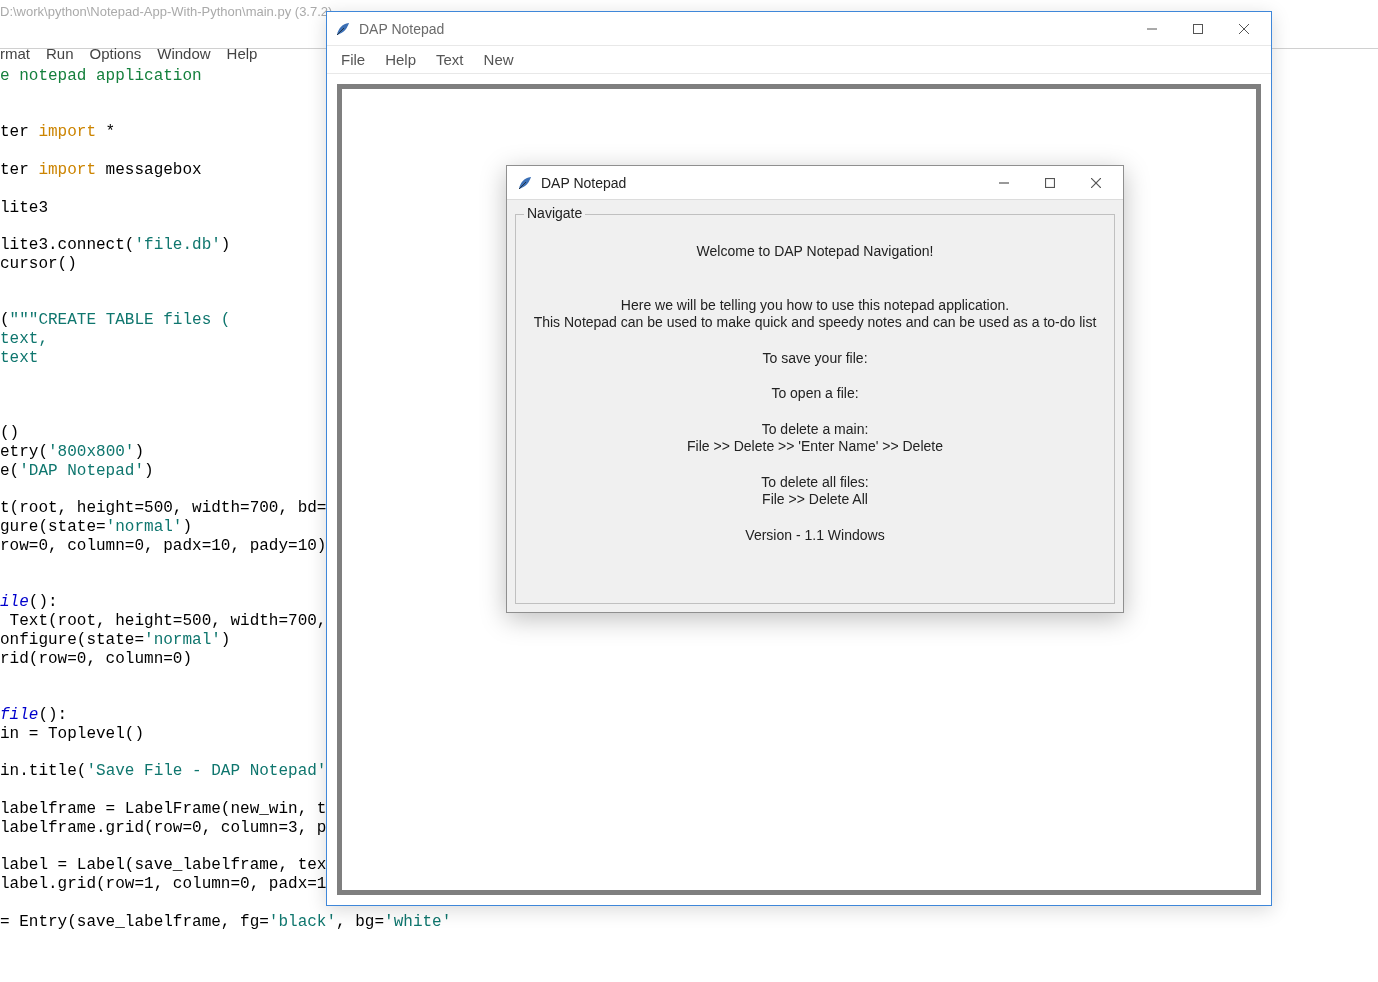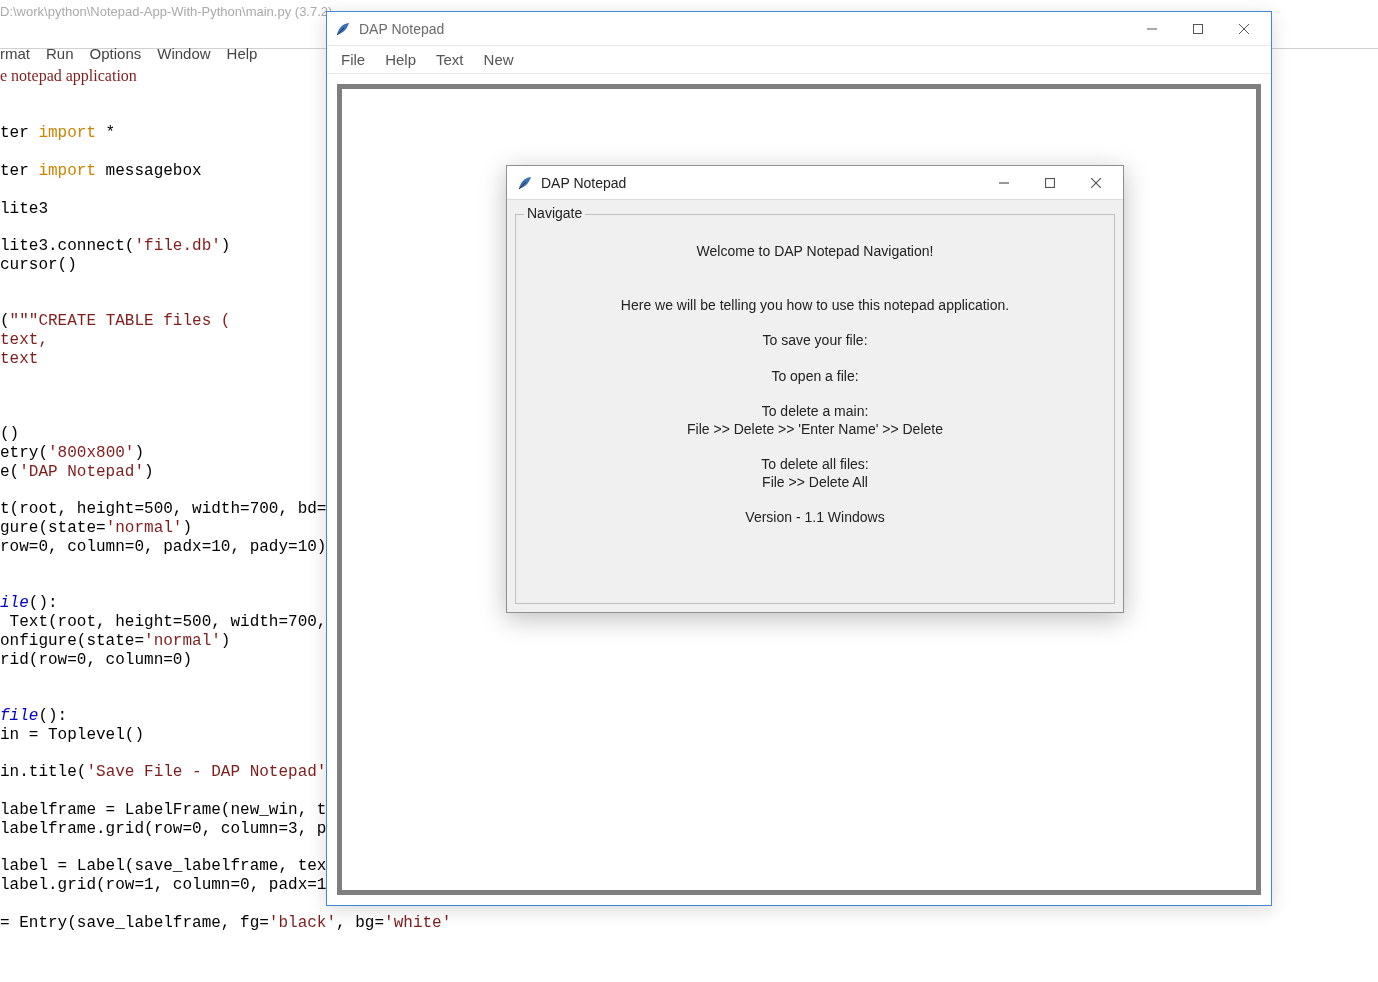--- a/index.html
+++ b/index.html
@@ -45,23 +45,23 @@
     width: 100%;
   }
   .code-area {
     font-family: Consolas, "Courier New", monospace;
     font-size: 16px;
     line-height: 18.8px;
     white-space: pre;
     padding-top: 18px;
     color: #000;
   }
-  .c-comment { color: #7f1d1d; font-family: Liberation Serif, serif; }
+  .c-comment { color: #15803d; }
   .c-kw      { color: #cc8400; }
-  .c-str     { color: #7f1d1d; }
+  .c-str     { color: #0f766e; }
   .c-def     { color: #0000cc; font-style: italic; }
 
   
   .app-window {
     position: absolute;
     left: 326px;
     top: 11px;
     width: 946px;
     height: 895px;
     background: #ffffff;
@@ -301,20 +301,21 @@
     </div>
   </div>
   <div class="dlg-body">
     <div class="labelframe">
       <div class="labelframe-legend">Navigate</div>
       <div class="nav-content">
         <p>Welcome to DAP Notepad Navigation!</p>
         <div class="gap"></div>
           <div class="gap"></div>
         <p>Here we will be telling you how to use this notepad application.</p>
+        <p>This Notepad can be used to make quick and speedy notes and can be used as a to-do list</p>
         <div class="gap"></div>
         <p>To save your file:</p>
         <div class="gap"></div>
         <p>To open a file:</p>
         <div class="gap"></div>
         <p>To delete a main:</p>
         <p>File &gt;&gt; Delete &gt;&gt; 'Enter Name' &gt;&gt; Delete</p>
         <div class="gap"></div>
         <p>To delete all files:</p>
         <p>File &gt;&gt; Delete All</p>

